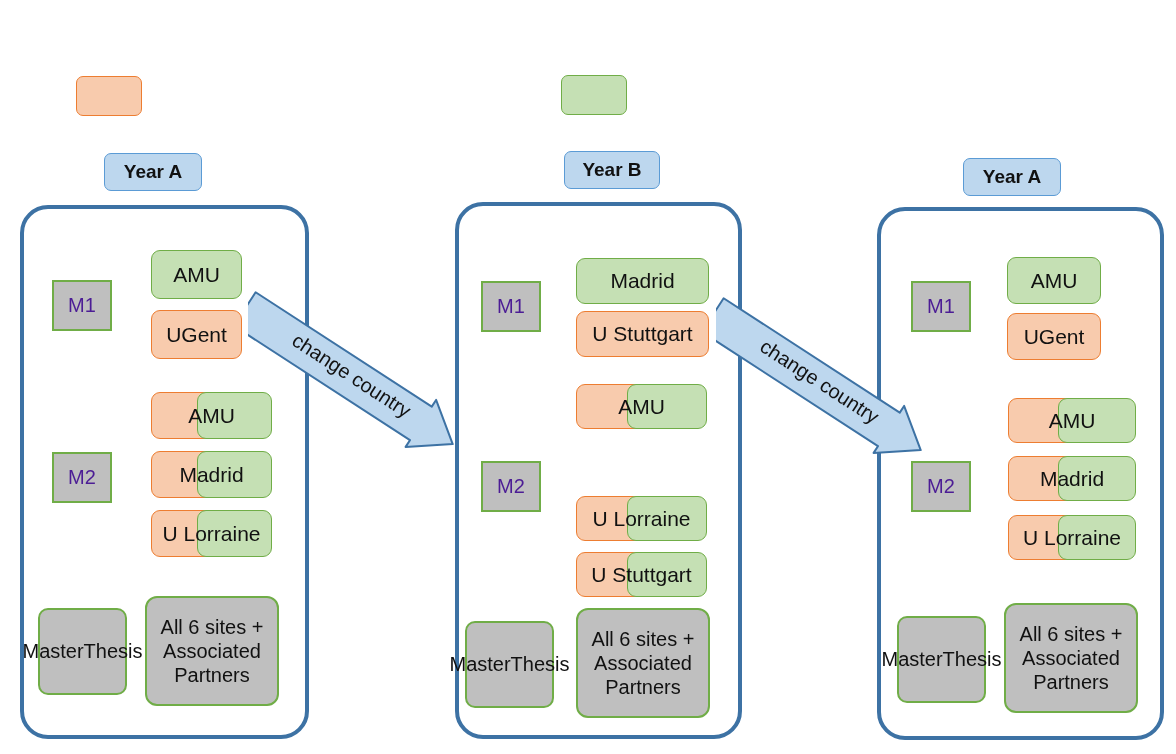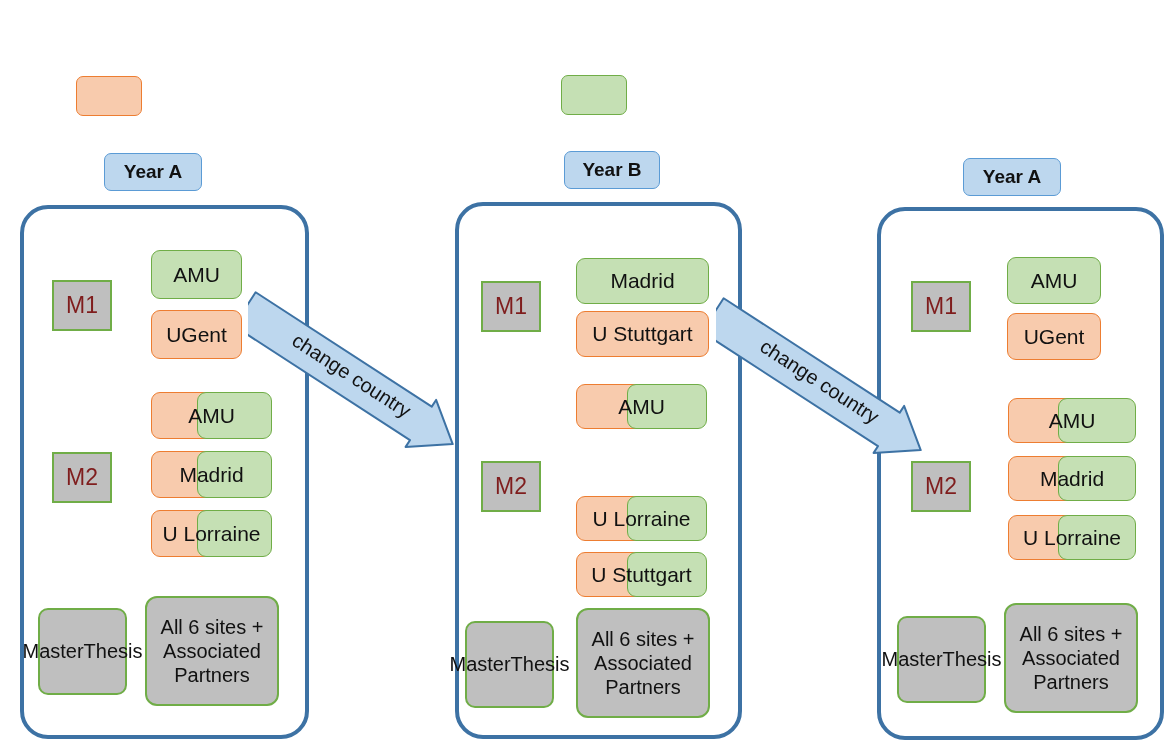--- a/index.html
+++ b/index.html
@@ -48,21 +48,21 @@
     background:#ffffff;
   }
   .p1{left:20px;top:205px;width:281px;height:526px;}
   .p2{left:455px;top:202px;width:279px;height:529px;}
   .p3{left:877px;top:207px;width:279px;height:525px;}
 
   
   .stage-box{
     position:absolute;background:#BFBFBF;border:2.5px solid #70AD47;
     display:flex;align-items:center;justify-content:center;
-    font-size:23px;color:#7f1d1d;
+    font-size:20px;color:#4c1d95;
   }
   .thesis-box{
     position:absolute;background:#BFBFBF;border:2px solid #70AD47;
     border-radius:10px;
     display:flex;align-items:center;justify-content:center;
     text-align:center;font-size:20px;color:#111111;line-height:1.15;
   }
   .sites-box{
     position:absolute;background:#BFBFBF;border:2px solid #70AD47;
     border-radius:12px;

